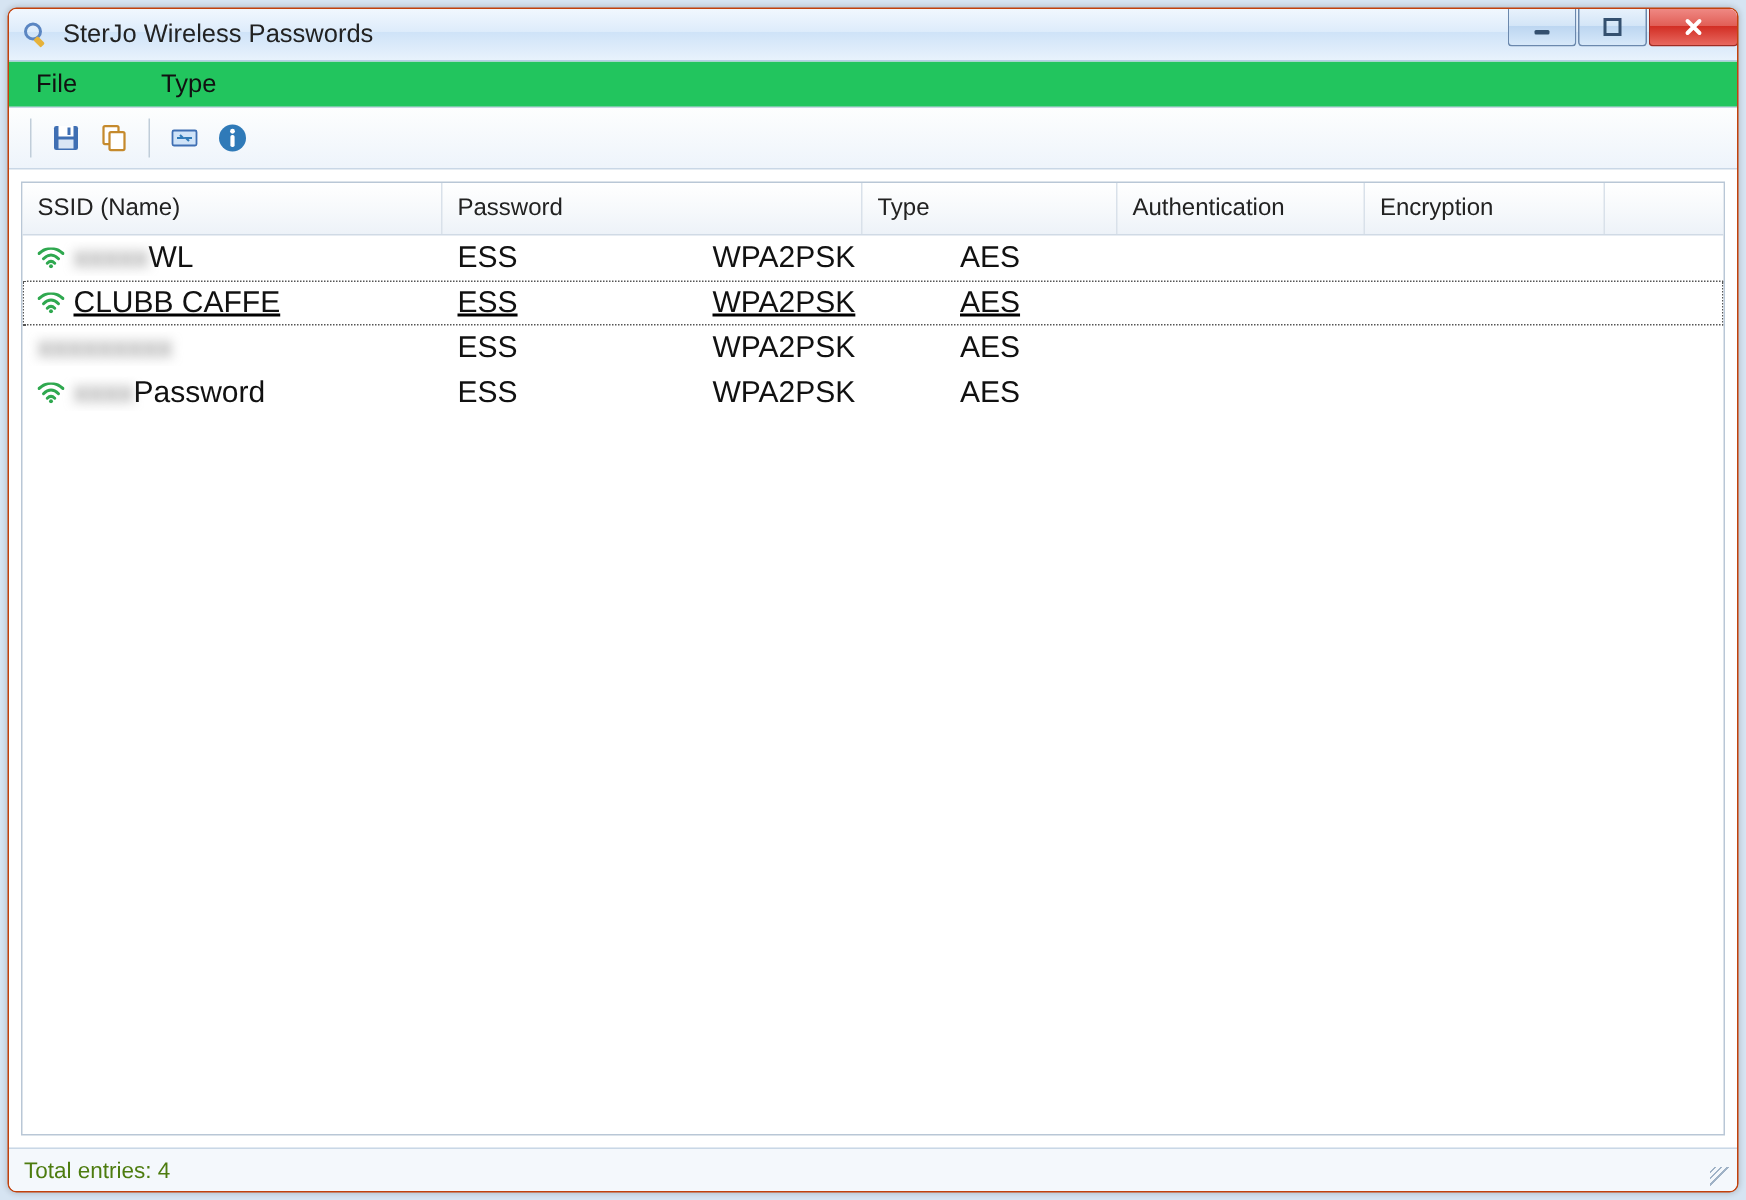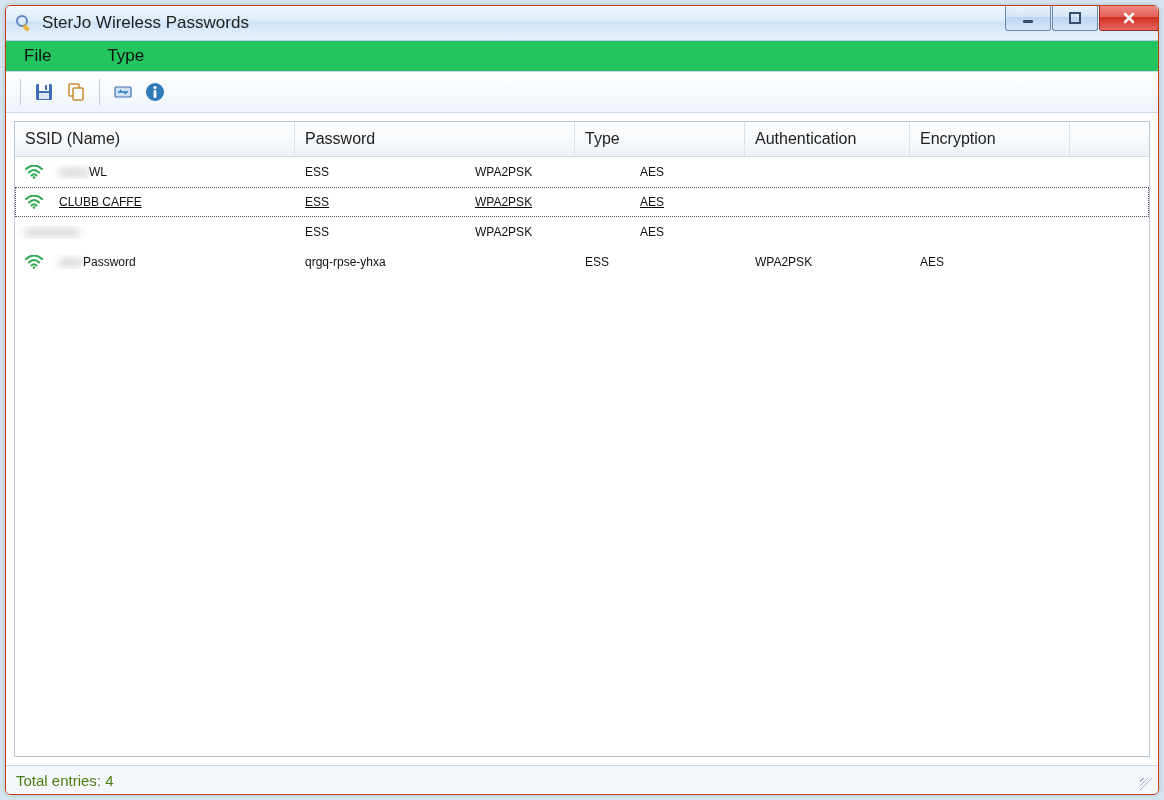--- a/index.html
+++ b/index.html
@@ -93,23 +93,23 @@
     cursor:default;
   }
   .list-body{flex:1 1 auto;overflow:auto;}
   .row{
     height:30px;display:flex;align-items:center;
   }
   .row.selected{
     outline:1px dotted #555;outline-offset:-1px;text-decoration:underline;
   }
   .cell{
-    padding:0 10px;font-size:12px;color:#111;
+    padding:0 10px;font-size:20px;color:#111;
     box-sizing:border-box;white-space:nowrap;overflow:hidden;text-overflow:ellipsis;
-    display:flex;align-items:center;gap:16px;
+    display:flex;align-items:center;gap:6px;
   }
   .blur{filter:blur(4px);color:#777;}
   
   .c-ssid{width:280px;}
   .c-pass{width:280px;}
   .c-type{width:170px;}
   .c-auth{width:165px;}
   .c-enc{width:160px;}
   
   .statusbar{
@@ -261,21 +261,20 @@
                 <path d="M4 7.5 Q9 2.5 14 7.5" fill="none" stroke="#2fa84f" stroke-width="2" stroke-linecap="round"></path>
                 <path d="M6.5 10.5 Q9 8 11.5 10.5" fill="none" stroke="#2fa84f" stroke-width="2" stroke-linecap="round"></path>
                 <circle cx="9" cy="12.5" r="1.3" fill="#2fa84f"></circle>
               </svg>
             </span>
             <span style="display:inline-flex">
               <span class="blur">xxxx</span>
               <span>Password</span>
             </span>
           </div>
-          <div class="cell c-pass">qrgq-rpse-yhxa</div>
           <div class="cell c-type">ESS</div>
           <div class="cell c-auth">WPA2PSK</div>
           <div class="cell c-enc">AES</div>
         </div>
       </div>
   </div>
 
   <div class="statusbar">
     <span>Total entries: 4</span>
     <div class="resize-grip"></div>

